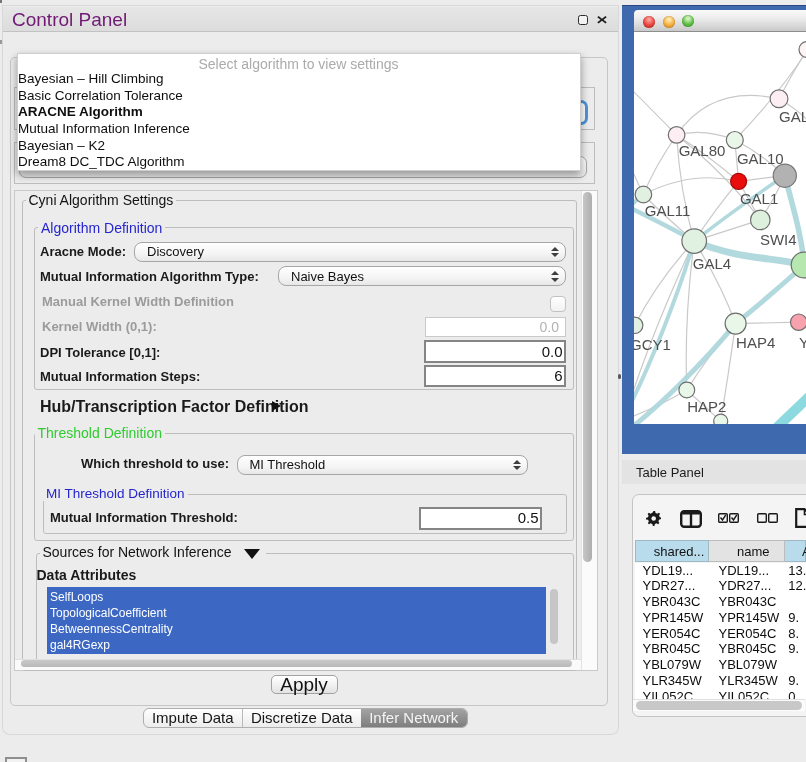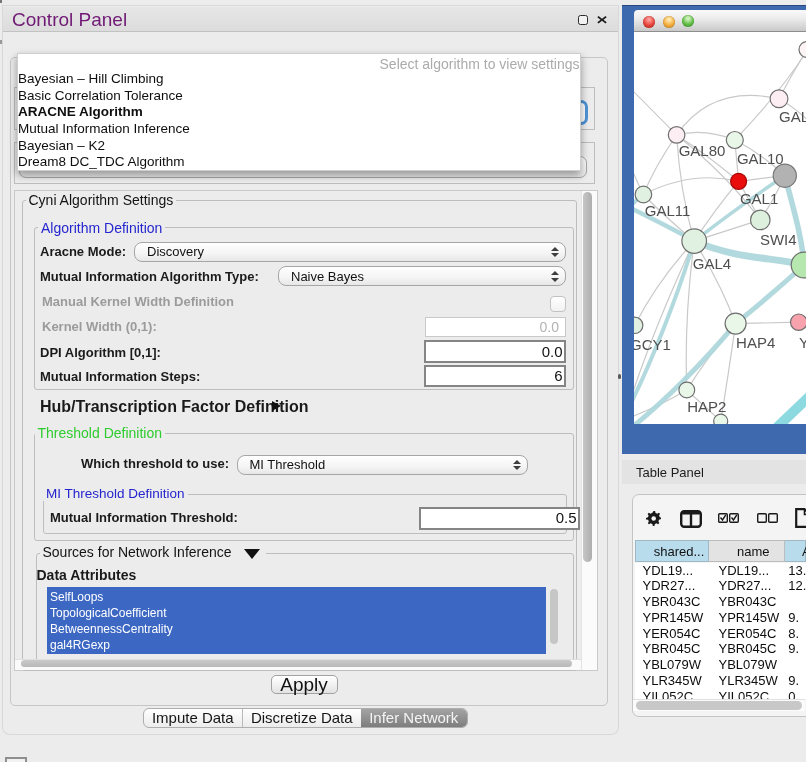--- a/index.html
+++ b/index.html
@@ -72,21 +72,21 @@
         <div class="dn"></div>
       </div>
     </div>
 
 <div class="lbl dis" style="left:42px;top:294px">Manual Kernel Width Definition</div>
 <div class="ab" style="left:550px;top:296px;width:13.5px;height:13.5px;border:1.5px solid #c2c2c2;border-radius:4px;background:linear-gradient(#ffffff,#f2f2f2)"></div>
 
 <div class="lbl dis" style="left:42px;top:319px">Kernel Width (0,1):</div>
 <div class="field" style="left:425px;top:317px;width:141px;height:20px;border:1px solid #c9c9c9;color:#b3b3b3;font-size:14px;padding-right:6px;line-height:18px">0.0</div>
 
-<div class="lbl" style="left:40px;top:344.5px">DPI Algorithm [0,1]:</div>
+<div class="lbl" style="left:40px;top:344.5px">DPI Tolerance [0,1]:</div>
 <div class="field" style="left:424px;top:339.5px;width:142px;height:23.5px;border:2px solid #858585;padding-right:1.5px;line-height:19.5px">0.0</div>
 
 <div class="lbl" style="left:40px;top:369px">Mutual Information Steps:</div>
 <div class="field" style="left:424px;top:364.5px;width:142px;height:22.5px;border:2px solid #858585;padding-right:1.5px;line-height:18.5px">6</div>
 
 <div class="lbl" style="left:40px;top:399px;font-size:16px">Hub/Transcription Factor Definition</div>
 <div class="ab" style="left:272px;top:400.5px;width:0;height:0;border-top:5.5px solid transparent;border-bottom:5.5px solid transparent;border-left:9px solid #111"></div>
 
 <div class="frame" style="left:34px;top:432.5px;width:539.5px;height:108px"></div>
 <div class="ftitle" style="left:34.5px;top:426px;color:#2ecc2e">Threshold Definition</div>
@@ -97,21 +97,21 @@
       <div class="spin" style="top:4px">
         <div class="up"></div>
         <div class="dn"></div>
       </div>
     </div>
 
 <div class="frame" style="left:43px;top:493.5px;width:524px;height:40px"></div>
 <div class="ftitle" style="left:43px;top:487px;color:#2525cf;font-size:13.5px">MI Threshold Definition</div>
 
 <div class="lbl" style="left:50px;top:509.5px">Mutual Information Threshold:</div>
-<div class="field" style="left:419px;top:507px;width:161px;height:22.5px;border:2px solid #858585;padding-right:1.5px;line-height:18.5px">0.5</div>
+<div class="field" style="left:419px;top:507px;width:123px;height:22.5px;border:2px solid #858585;padding-right:1.5px;line-height:18.5px">0.5</div>
 
 <div class="frame" style="left:36px;top:552.5px;width:538px;height:115px"></div>
 <div class="ftitle" style="left:39.5px;top:544.5px;color:#131313;padding-right:34px">Sources for Network Inference</div>
 <div class="ab" style="left:244px;top:548.5px;width:0;height:0;border-left:8.5px solid transparent;border-right:8.5px solid transparent;border-top:10px solid #111"></div>
 
 <div class="lbl" style="left:36.5px;top:566.5px;font-size:14px">Data Attributes</div>
 <div class="ab" style="left:47px;top:587px;width:498.7px;height:66.5px;background:#3c67c3"></div>
 <div class="ab" style="left:50px;top:589px;color:#fff;font-size:12px;line-height:16px;white-space:nowrap">SelfLoops<br>TopologicalCoefficient<br>BetweennessCentrality<br>gal4RGexp</div>
 <div class="ab" style="left:550px;top:589px;width:8px;height:55px;background:#c6c6c6;border-radius:4px"></div>
 
@@ -125,21 +125,21 @@
  <div class="sep"></div>
  <div class="sg" style="width:119px;font-size:15px">Discretize Data</div>
  <div class="sg sel" style="width:106px;font-size:15px;border-radius:0 5px 5px 0">Infer Network</div>
 </div>
 
 <div class="ab" style="left:5px;top:757px;width:18px;height:12px;border:2px solid #8f8f8f;background:#f2f2f2"></div>
 
 <div class="ab" style="left:617.5px;top:373.5px;width:3.5px;height:5px;background:#5a5a5a;border-radius:1.5px"></div>
 
 <div class="ab" style="left:16.5px;top:52.8px;width:564px;height:118.6px;background:#fff;border:1px solid #cfcfcf;box-sizing:border-box;box-shadow:0 4px 8px rgba(0,0,0,0.38)">
- <div style="height:17.5px;line-height:21px;text-align:right;color:#ababab;font-size:14px">Select algorithm to view settings</div>
+ <div style="height:17.5px;line-height:21px;text-align:center;color:#ababab;font-size:14px">Select algorithm to view settings</div>
  <div class="popitem">Bayesian – Hill Climbing</div>
  <div class="popitem">Basic Correlation Tolerance</div>
  <div class="popitem" style="font-weight:bold">ARACNE Algorithm</div>
  <div class="popitem">Mutual Information Inference</div>
  <div class="popitem">Bayesian – K2</div>
  <div class="popitem">Dream8 DC_TDC Algorithm</div>
 </div>
 
 <div class="ab" style="left:622px;top:5px;width:184px;height:448px;background:#3e69ae;border-top:1px solid #27477e"></div>
 

